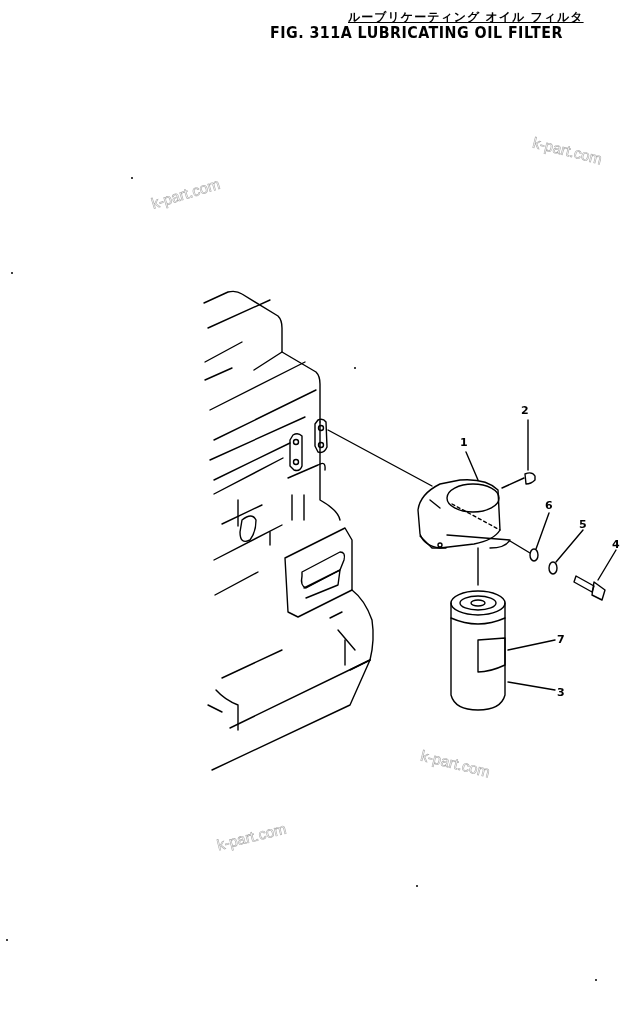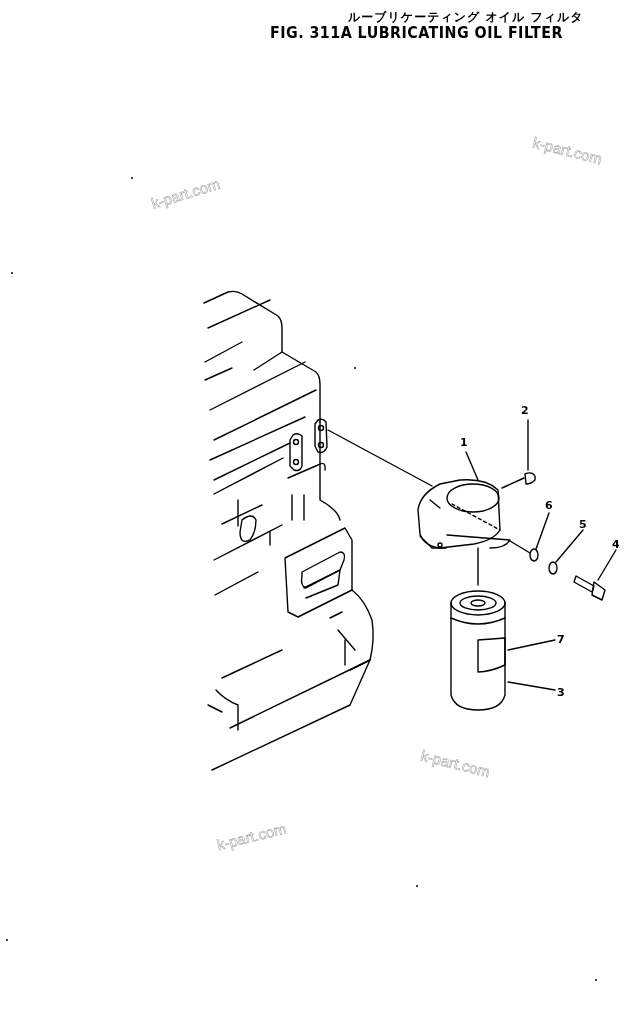--- a/index.html
+++ b/index.html
@@ -1,17 +1,17 @@
 <!DOCTYPE html>
 <html><head>
 <meta charset="utf-8">
 <style>
   html,body{margin:0;padding:0;background:#fff;}
   body{width:624px;height:1020px;position:relative;overflow:hidden;font-family:"Liberation Sans",sans-serif;}
-  .title-jp{position:absolute;left:348px;top:9px;font-size:12px;font-weight:bold;color:#000;letter-spacing:1px;font-family:"DejaVu Sans",sans-serif;}
+  .title-jp{position:absolute;left:348px;top:9px;font-size:12px;font-weight:bold;color:#000;letter-spacing:1px;font-family:"DejaVu Sans",sans-serif;text-decoration:underline;}
   .title-en{position:absolute;left:270px;top:24px;font-size:15px;font-weight:bold;color:#000;letter-spacing:0.5px;font-family:"DejaVu Sans",sans-serif;transform:scaleX(0.95);transform-origin:left;}
   .wm{position:absolute;font-size:15px;color:#fff;-webkit-text-stroke:0.6px #aaa;font-family:"Liberation Sans",sans-serif;}
   .callout{position:absolute;font-size:11px;font-weight:bold;color:#000;font-family:"DejaVu Sans",sans-serif;}
   svg{position:absolute;left:0;top:0;}
   .ln{stroke:#000;stroke-width:1.4;fill:none;stroke-linecap:round;stroke-linejoin:round;}
 </style>
 </head>
 <body>
 
 <div class="title-jp">ルーブリケーティング オイル フィルタ</div>

